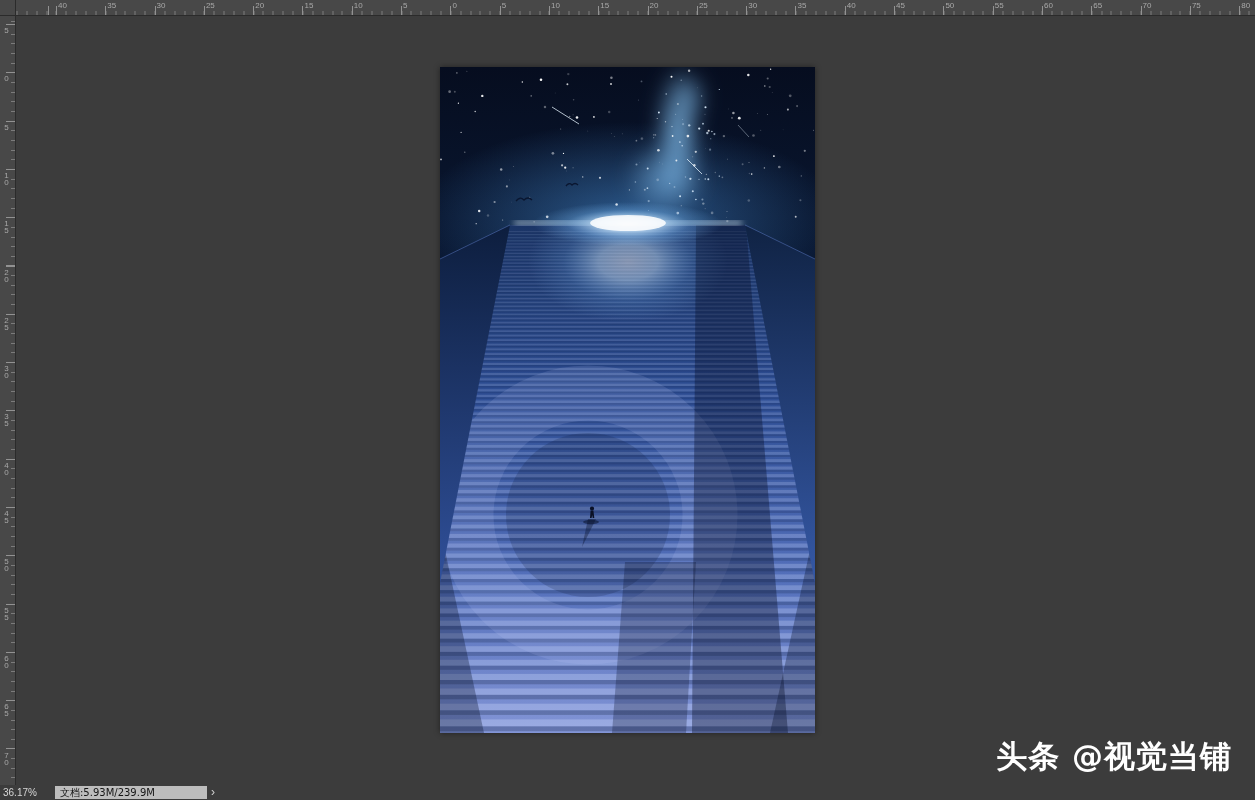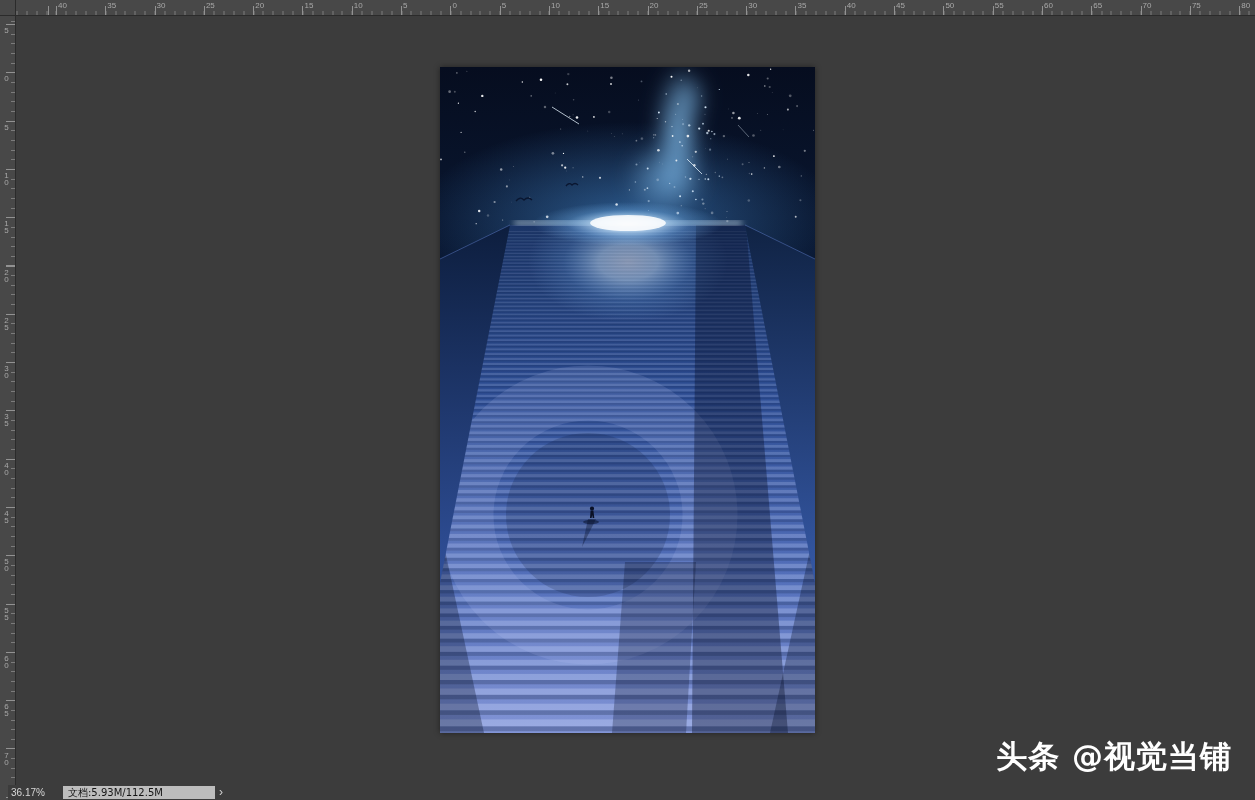--- a/index.html
+++ b/index.html
@@ -76,21 +76,20 @@
     font-family:"DejaVu Sans", sans-serif;
     z-index:6;
     margin-left:6px;
   }
 
   
   .status-bar{
     position:absolute;left:0;right:3px;bottom:0;height:15px;
     background:var(--bg,#3c3c3c);
     z-index:5;
-    margin-left:8px;
   }
   .zoom{
     position:absolute;left:3px;bottom:2px;
     font-size:10px;color:var(--status-text,#d6d6d6);
   }
   .doc-info{
     position:absolute;left:55px;bottom:1px;width:152px;height:13px;
     background:var(--doc-box-bg,#bdbdbd);
     color:#141414;font-size:10px;line-height:13px;
     padding-left:5px;box-sizing:border-box;
@@ -574,17 +573,17 @@
         <ellipse cx="188" cy="157" rx="95" ry="22" fill="url(#glow)" opacity="0.8"></ellipse>
         <ellipse cx="188" cy="156" rx="38" ry="8" fill="#ffffff" opacity="0.85"></ellipse>
       </svg>
     </div>
   </div>
 
   <div class="watermark">头条 @视觉当铺</div>
 
   <div class="status-bar">
     <span class="zoom">36.17%</span>
-    <span class="doc-info">文档:5.93M/112.5M</span>
+    <span class="doc-info">文档:5.93M/239.9M</span>
     <span class="chevron">›</span>
   </div>
 
 </div>
 
 </body></html>

